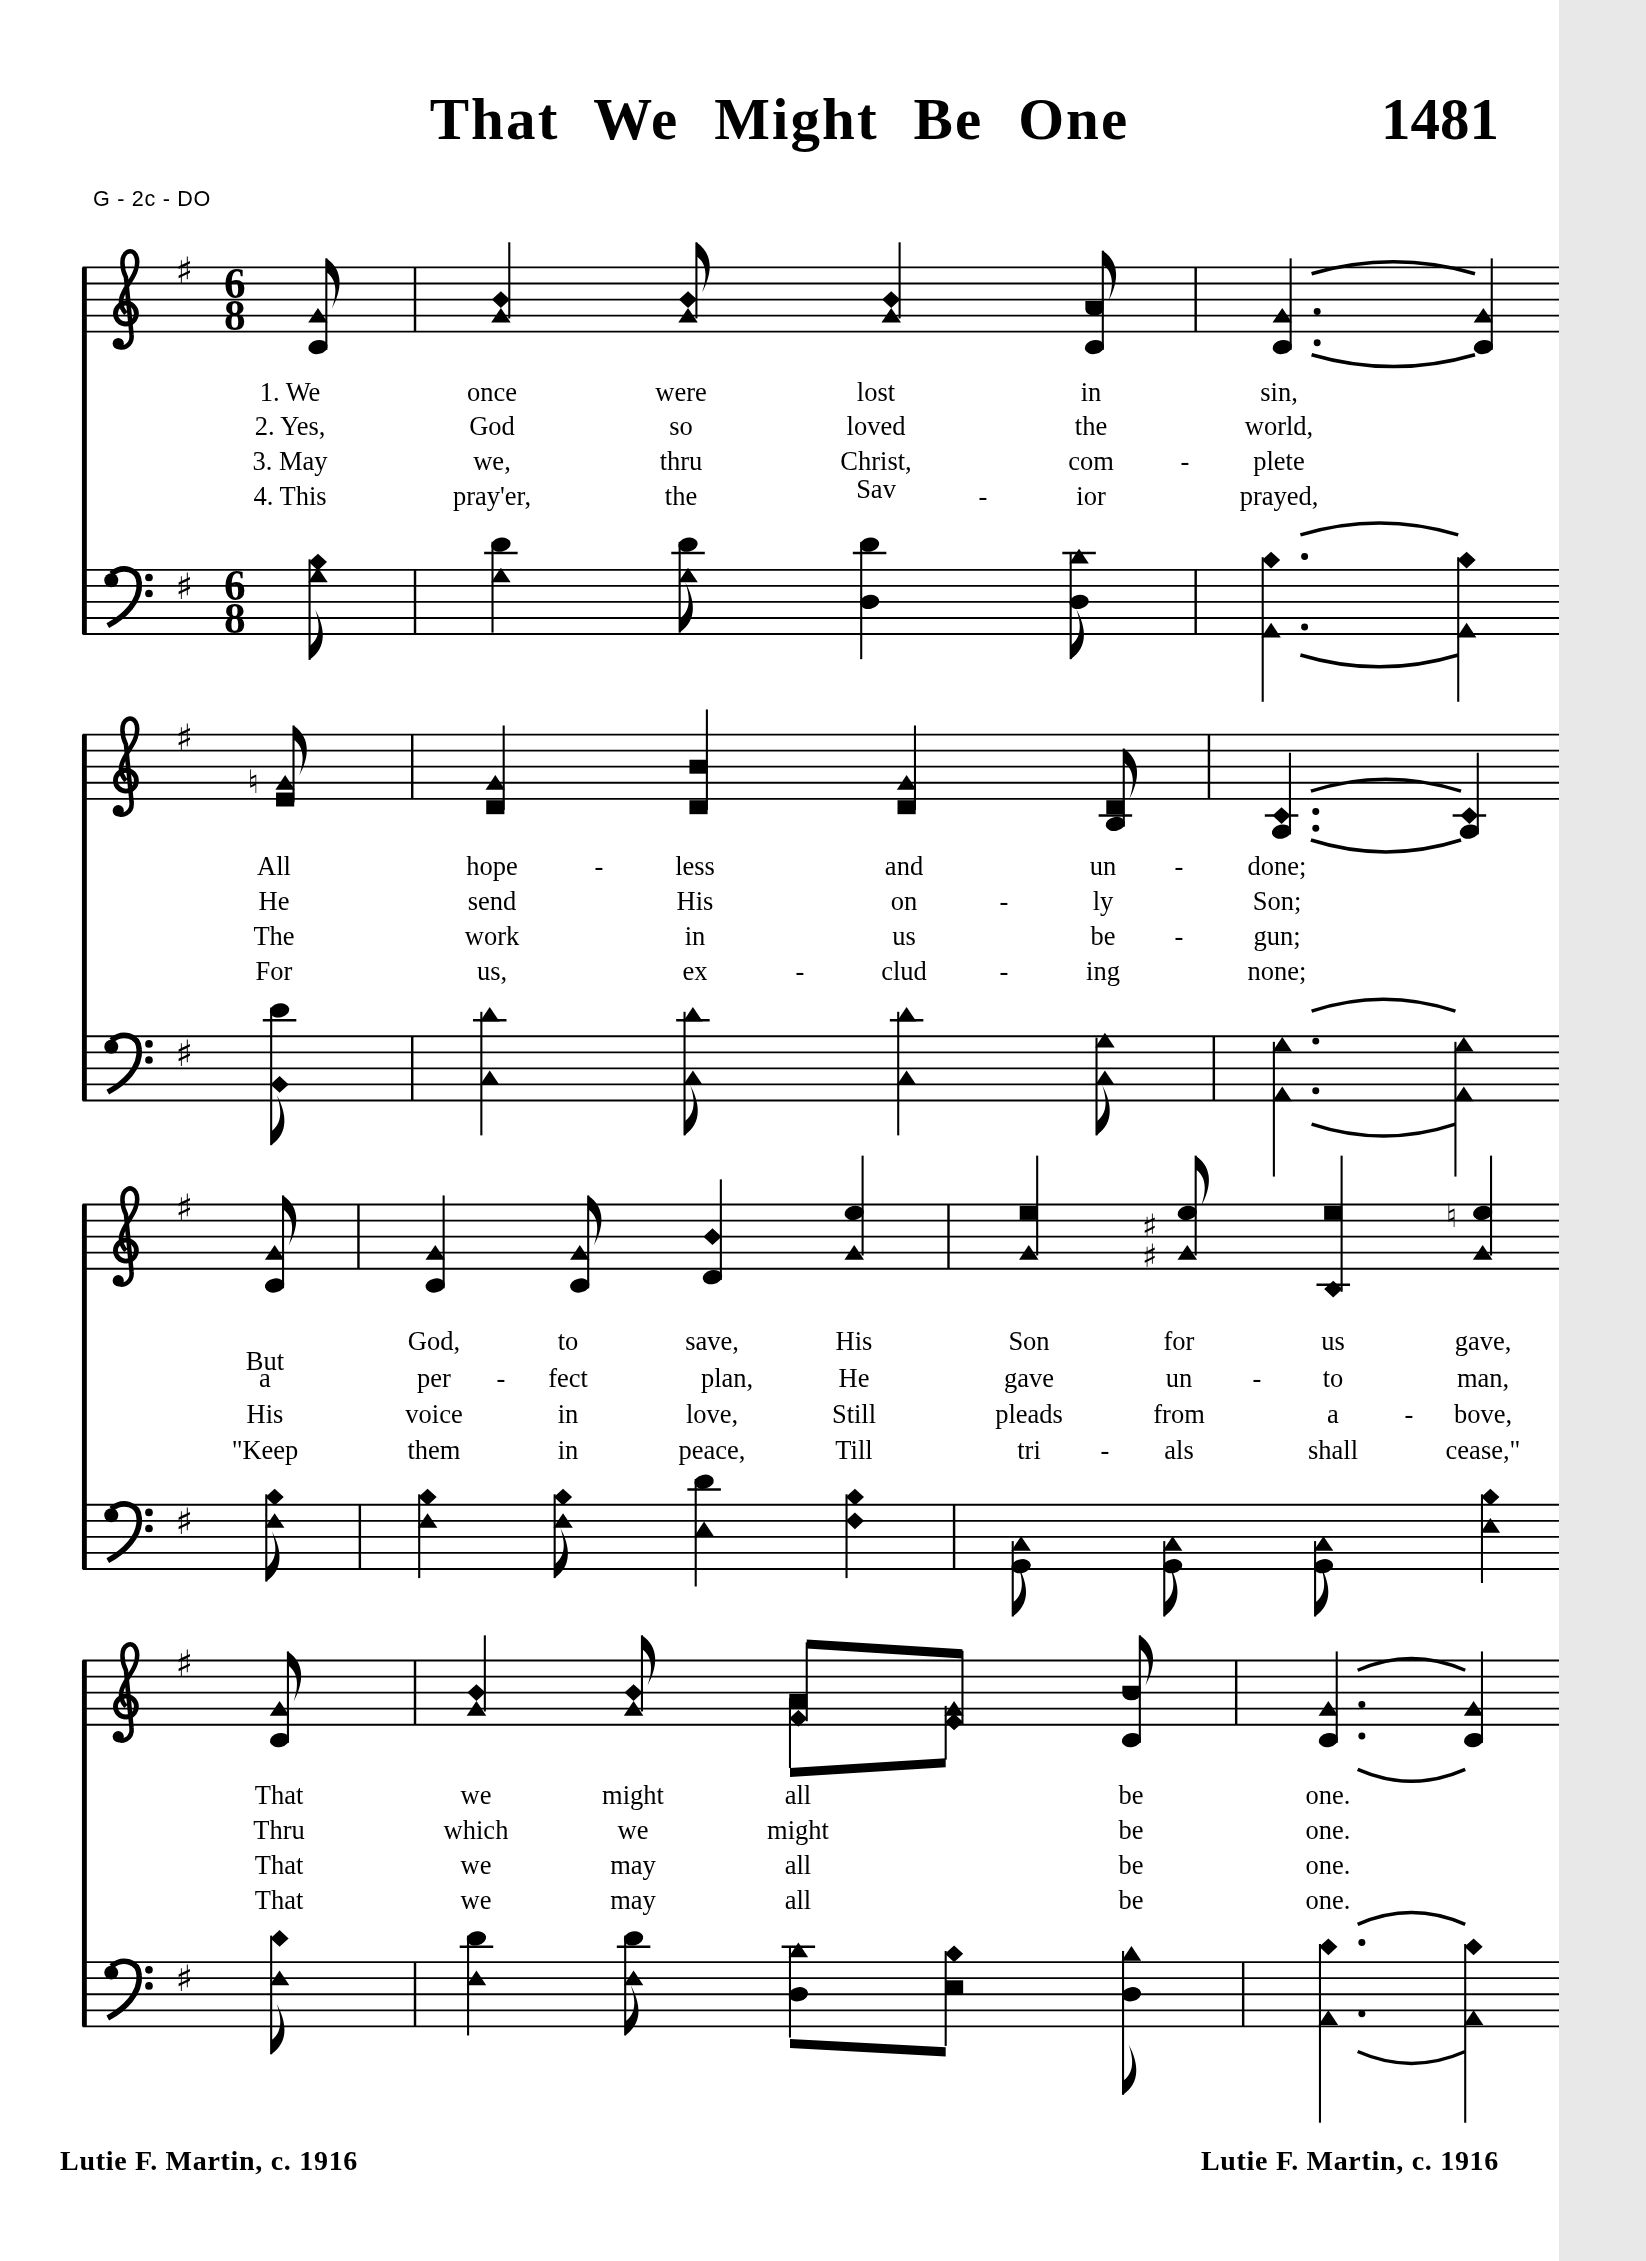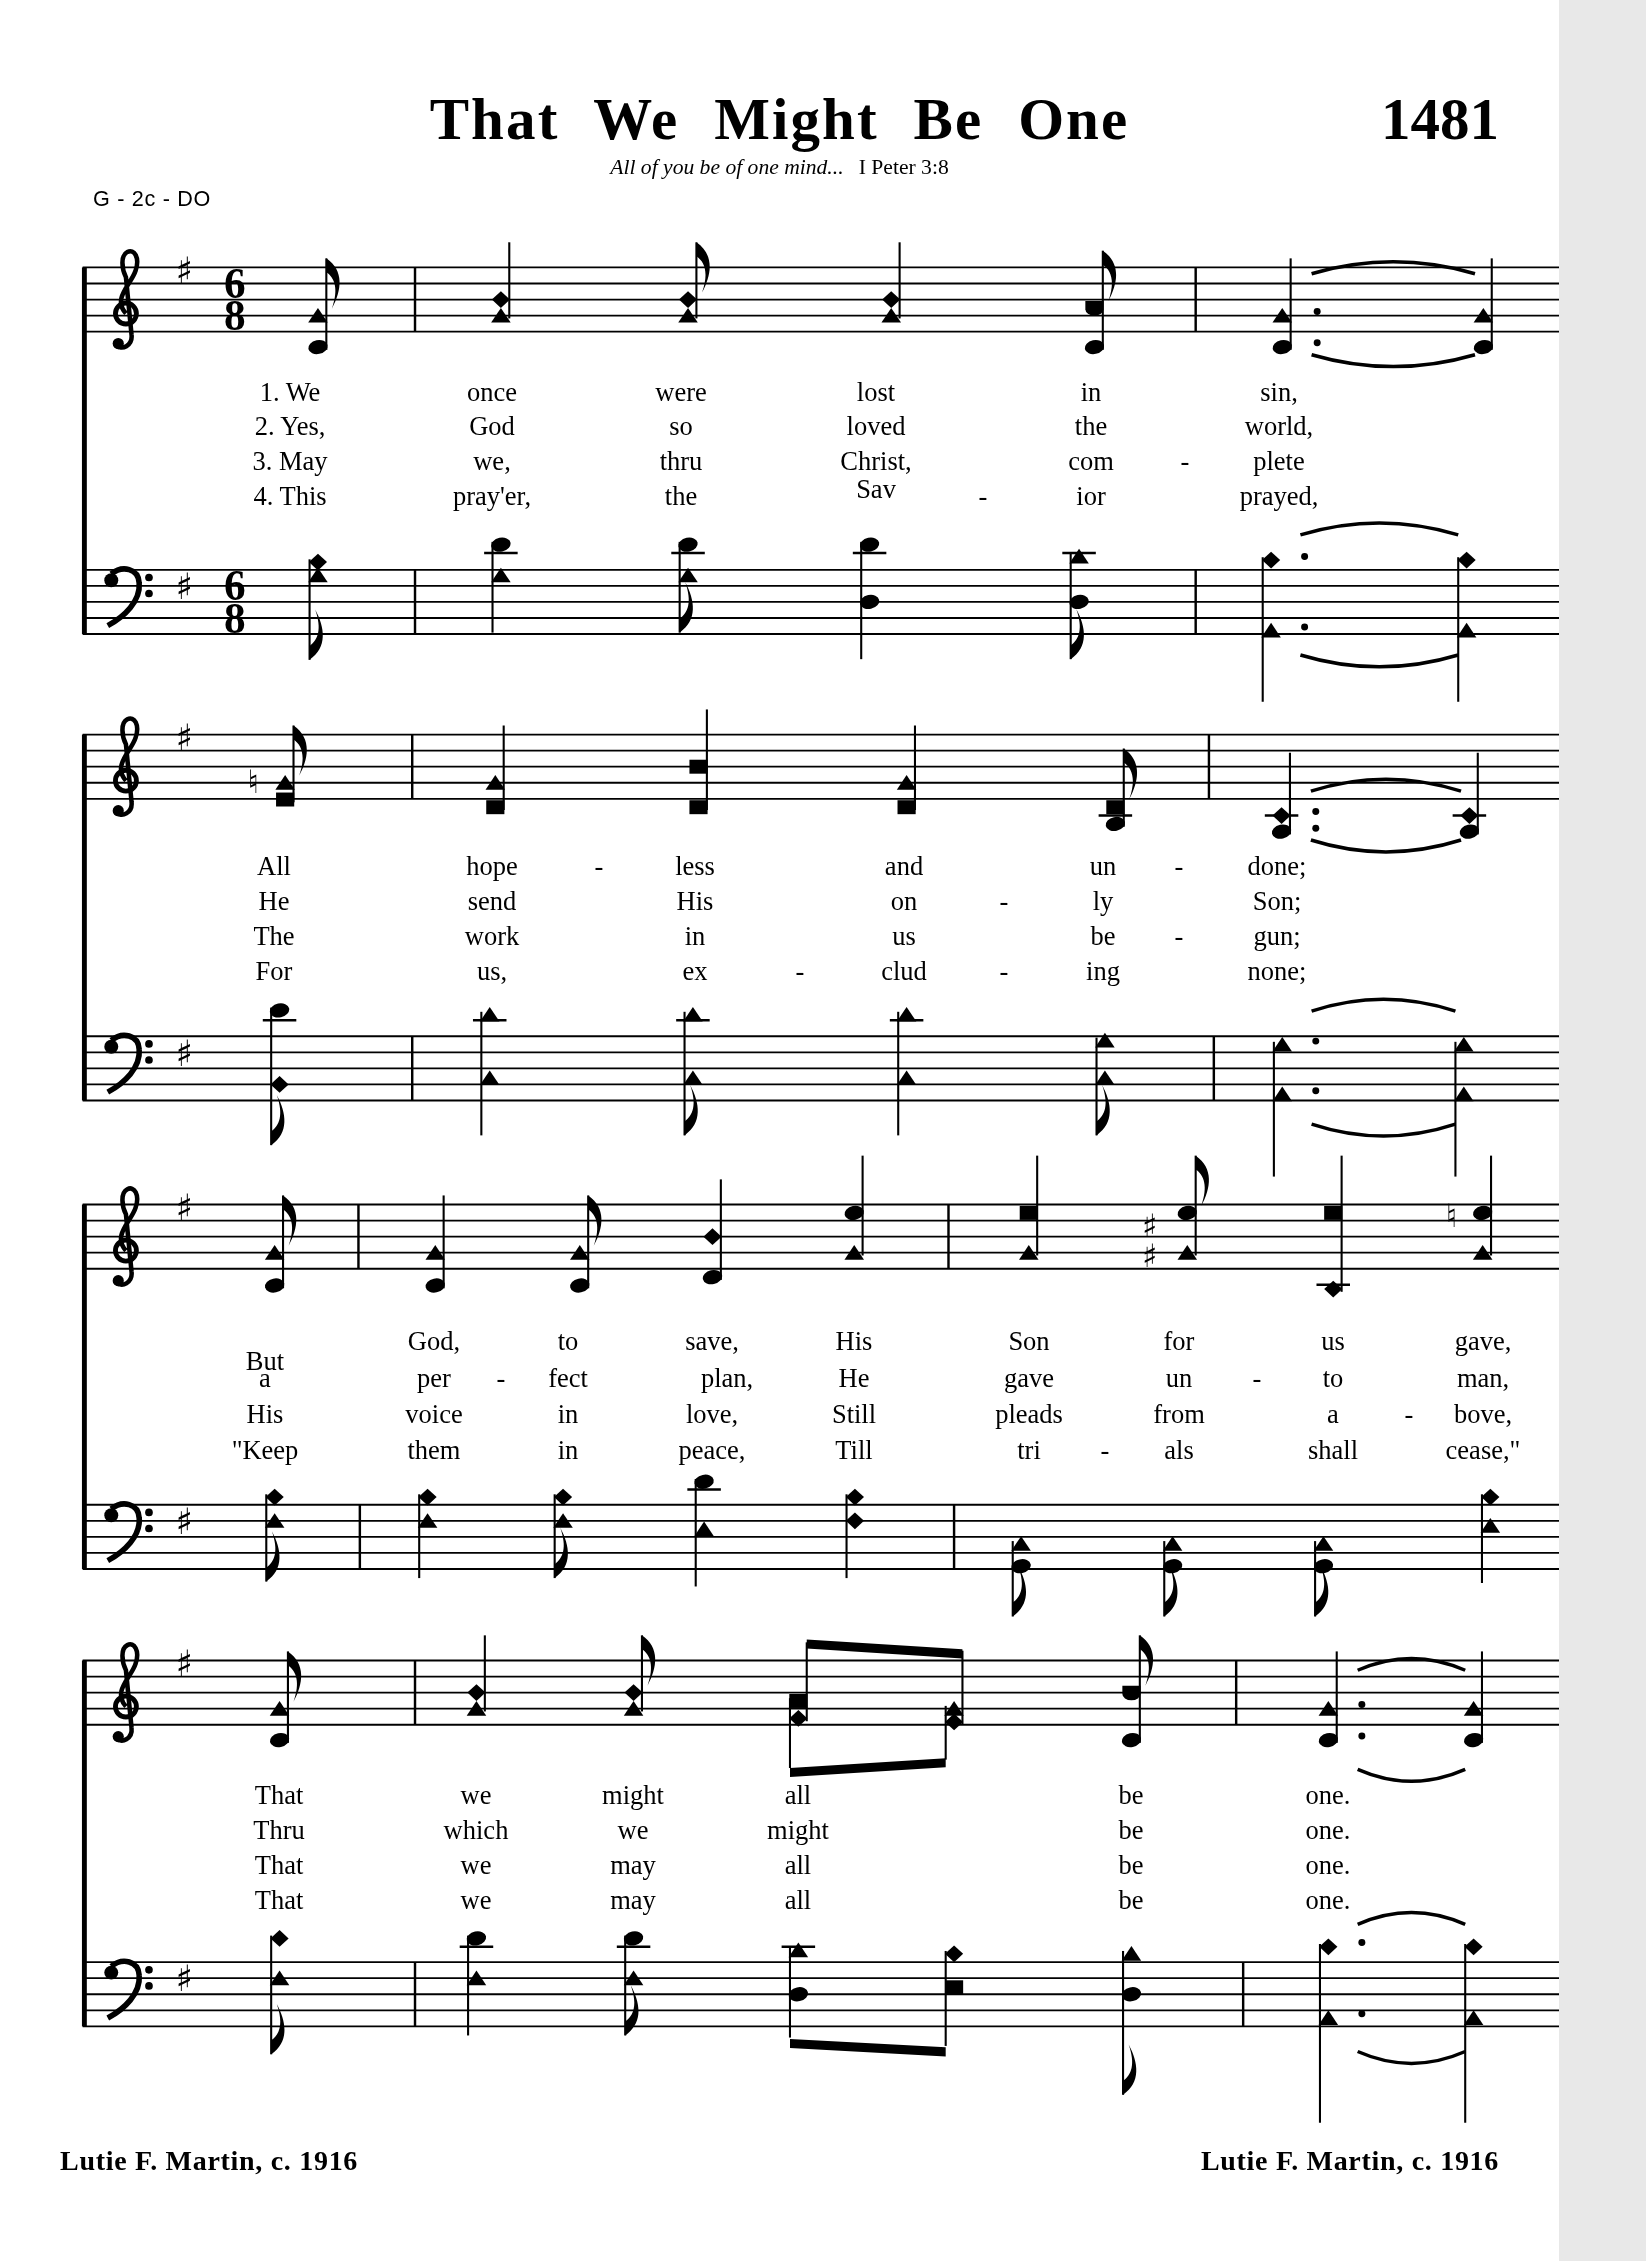--- a/index.html
+++ b/index.html
@@ -21,24 +21,20 @@
               font-family:"Liberation Serif",serif;white-space:nowrap;}
 </style>
 </head>
 <body>
 
 <div class="page">
   <div class="title-row">
     <span class="hymn-title">That We Might Be One</span>
   </div>
   <div class="hymn-number">1481</div>
-  <div class="subtitle-row">
-    <span class="scripture">All of you be of one mind...</span>
-    <span class="scripture-ref">I Peter 3:8</span>
-  </div>
   <div class="key-label">G - 2c - DO</div>
 
   <svg id="music" width="1647" height="2261" viewBox="0 0 2358 3238">
       <g>
         <rect x="117" y="383" width="7" height="525" fill="#000000"></rect>
         <g>
           <line x1="118" y1="383" x2="2290" y2="383" stroke="#000000" stroke-width="2.6"></line>
           <line x1="118" y1="406" x2="2290" y2="406" stroke="#000000" stroke-width="2.6"></line>
           <line x1="118" y1="429" x2="2290" y2="429" stroke="#000000" stroke-width="2.6"></line>
           <line x1="118" y1="452" x2="2290" y2="452" stroke="#000000" stroke-width="2.6"></line>

